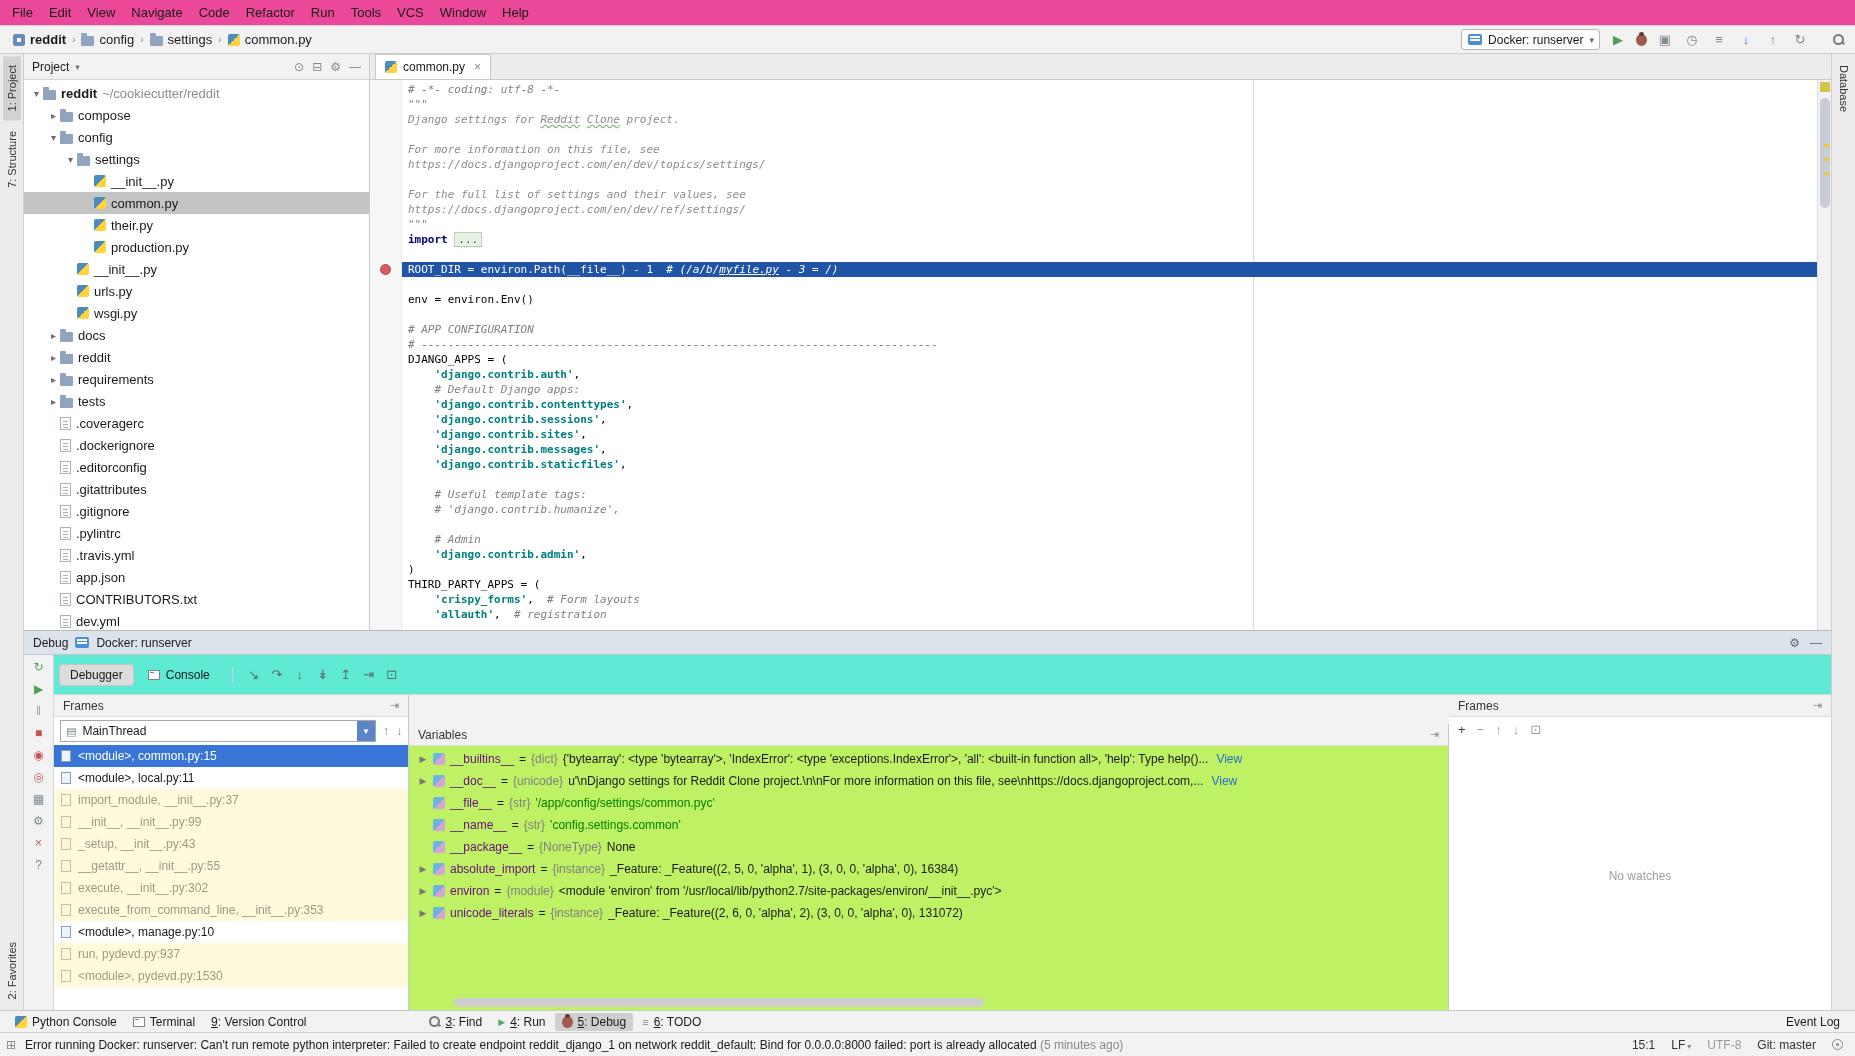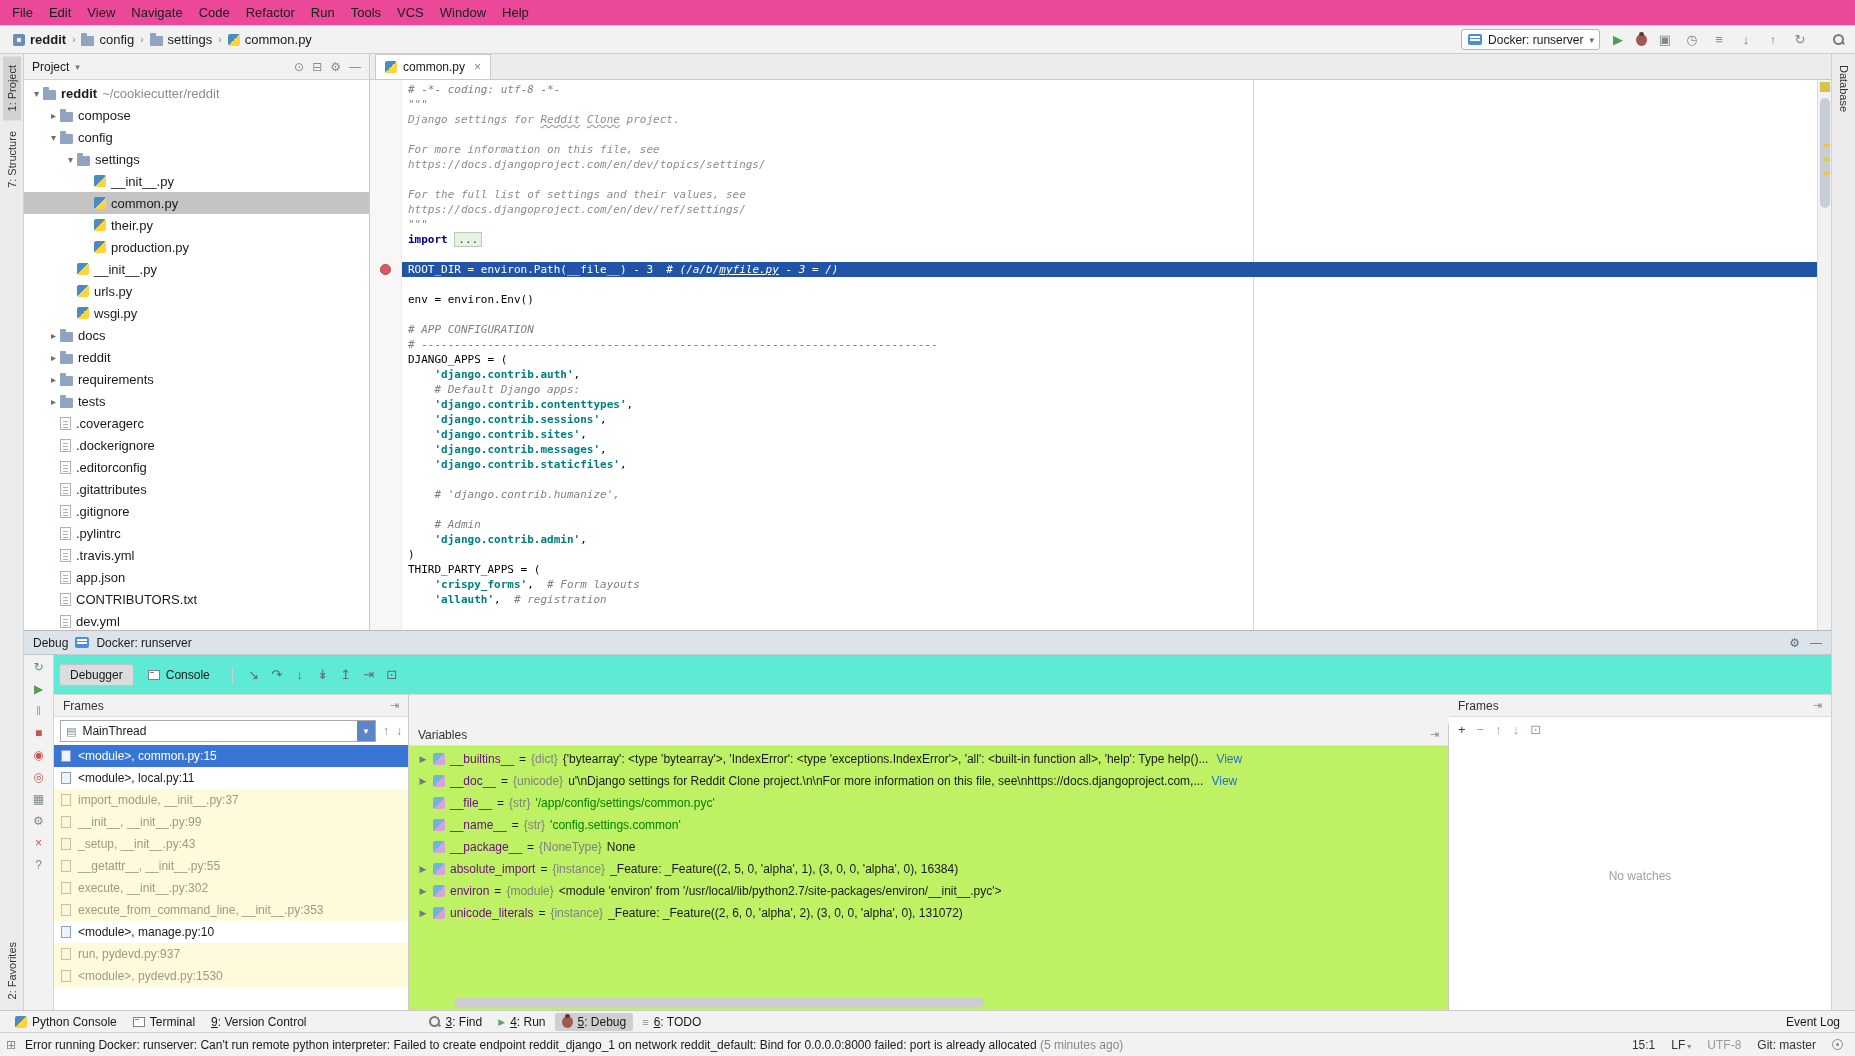--- a/index.html
+++ b/index.html
@@ -416,35 +416,36 @@
               <div class="line"><span class="seg seg-d">Django settings for </span><span class="seg seg-dw">Reddit</span><span class="seg seg-d"> </span><span class="seg seg-dw">Clone</span><span class="seg seg-d"> project.</span></div>
               <div class="line"><span class="seg">&nbsp;</span></div>
               <div class="line"><span class="seg seg-d">For more information on this file, see</span></div>
               <div class="line"><span class="seg seg-d">https://docs.djangoproject.com/en/dev/topics/settings/</span></div>
               <div class="line"><span class="seg">&nbsp;</span></div>
               <div class="line"><span class="seg seg-d">For the full list of settings and their values, see</span></div>
               <div class="line"><span class="seg seg-d">https://docs.djangoproject.com/en/dev/ref/settings/</span></div>
               <div class="line"><span class="seg seg-d">"""</span></div>
               <div class="line"><span class="seg seg-k">import </span><span class="seg seg-f">...</span></div>
               <div class="line"><span class="seg">&nbsp;</span></div>
-              <div class="line exec"><span class="seg seg-p">ROOT_DIR = environ.Path(__file__) - 3  </span><span class="seg seg-c"># (/a/b/</span><span class="seg seg-cu">myfile.py</span><span class="seg seg-c"> - 3 = /)</span></div>
+              <div class="line exec"><span class="seg seg-p">ROOT_DIR = environ.Path(__file__) - 1  </span><span class="seg seg-c"># (/a/b/</span><span class="seg seg-cu">myfile.py</span><span class="seg seg-c"> - 3 = /)</span></div>
               <div class="line"><span class="seg">&nbsp;</span></div>
               <div class="line"><span class="seg seg-p">env = environ.Env()</span></div>
               <div class="line"><span class="seg">&nbsp;</span></div>
               <div class="line"><span class="seg seg-c"># APP CONFIGURATION</span></div>
               <div class="line"><span class="seg seg-c"># ------------------------------------------------------------------------------</span></div>
               <div class="line"><span class="seg seg-p">DJANGO_APPS = (</span></div>
               <div class="line"><span class="seg seg-p">    </span><span class="seg seg-s">'django.contrib.auth'</span><span class="seg seg-p">,</span></div>
               <div class="line"><span class="seg seg-c">    # Default Django apps:</span></div>
               <div class="line"><span class="seg seg-p">    </span><span class="seg seg-s">'django.contrib.contenttypes'</span><span class="seg seg-p">,</span></div>
               <div class="line"><span class="seg seg-p">    </span><span class="seg seg-s">'django.contrib.sessions'</span><span class="seg seg-p">,</span></div>
               <div class="line"><span class="seg seg-p">    </span><span class="seg seg-s">'django.contrib.sites'</span><span class="seg seg-p">,</span></div>
               <div class="line"><span class="seg seg-p">    </span><span class="seg seg-s">'django.contrib.messages'</span><span class="seg seg-p">,</span></div>
               <div class="line"><span class="seg seg-p">    </span><span class="seg seg-s">'django.contrib.staticfiles'</span><span class="seg seg-p">,</span></div>
               <div class="line"><span class="seg">&nbsp;</span></div>
+              <div class="line"><span class="seg seg-c">    # Useful template tags:</span></div>
               <div class="line"><span class="seg seg-c">    # 'django.contrib.humanize',</span></div>
               <div class="line"><span class="seg">&nbsp;</span></div>
               <div class="line"><span class="seg seg-c">    # Admin</span></div>
               <div class="line"><span class="seg seg-p">    </span><span class="seg seg-s">'django.contrib.admin'</span><span class="seg seg-p">,</span></div>
               <div class="line"><span class="seg seg-p">)</span></div>
               <div class="line"><span class="seg seg-p">THIRD_PARTY_APPS = (</span></div>
               <div class="line"><span class="seg seg-p">    </span><span class="seg seg-s">'crispy_forms'</span><span class="seg seg-p">,  </span><span class="seg seg-c"># Form layouts</span></div>
               <div class="line"><span class="seg seg-p">    </span><span class="seg seg-s">'allauth'</span><span class="seg seg-p">,  </span><span class="seg seg-c"># registration</span></div>
             </div>
           <div class="editor-scroll">

